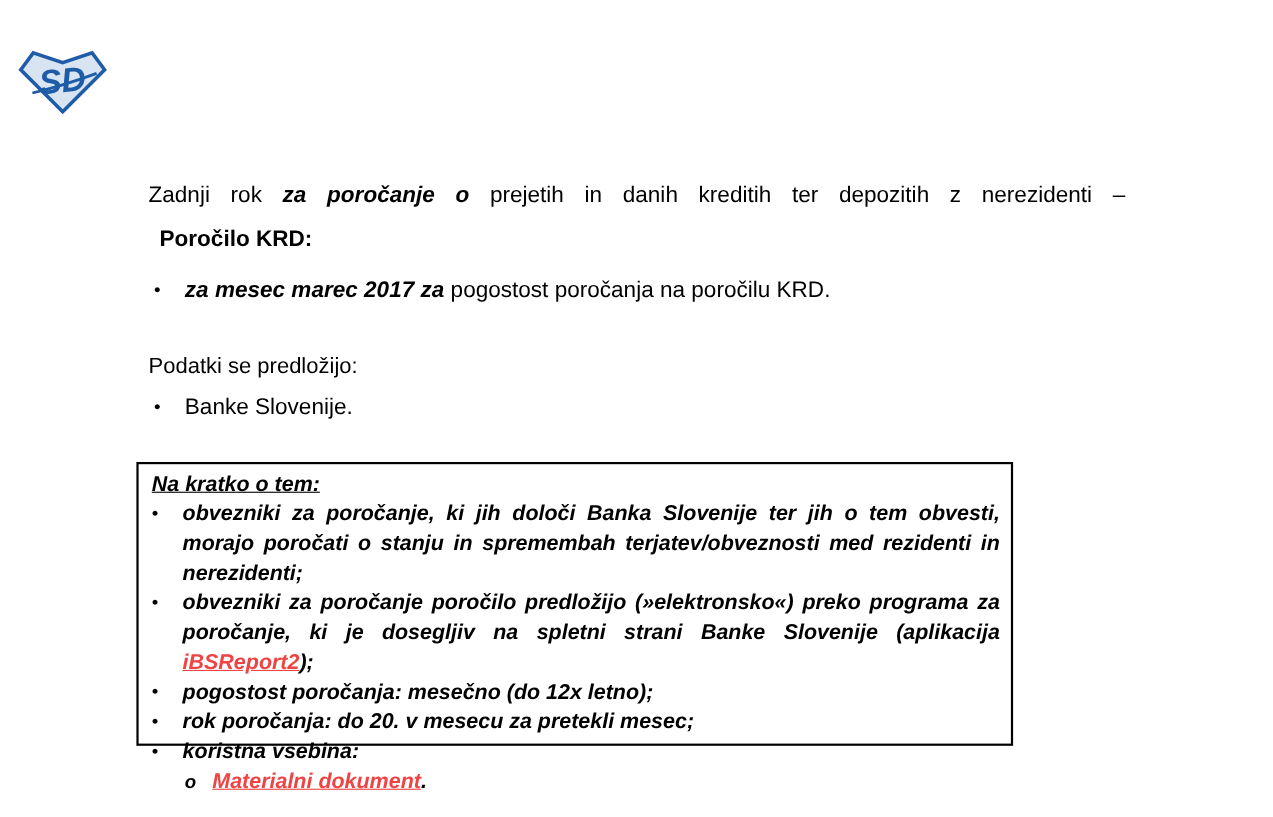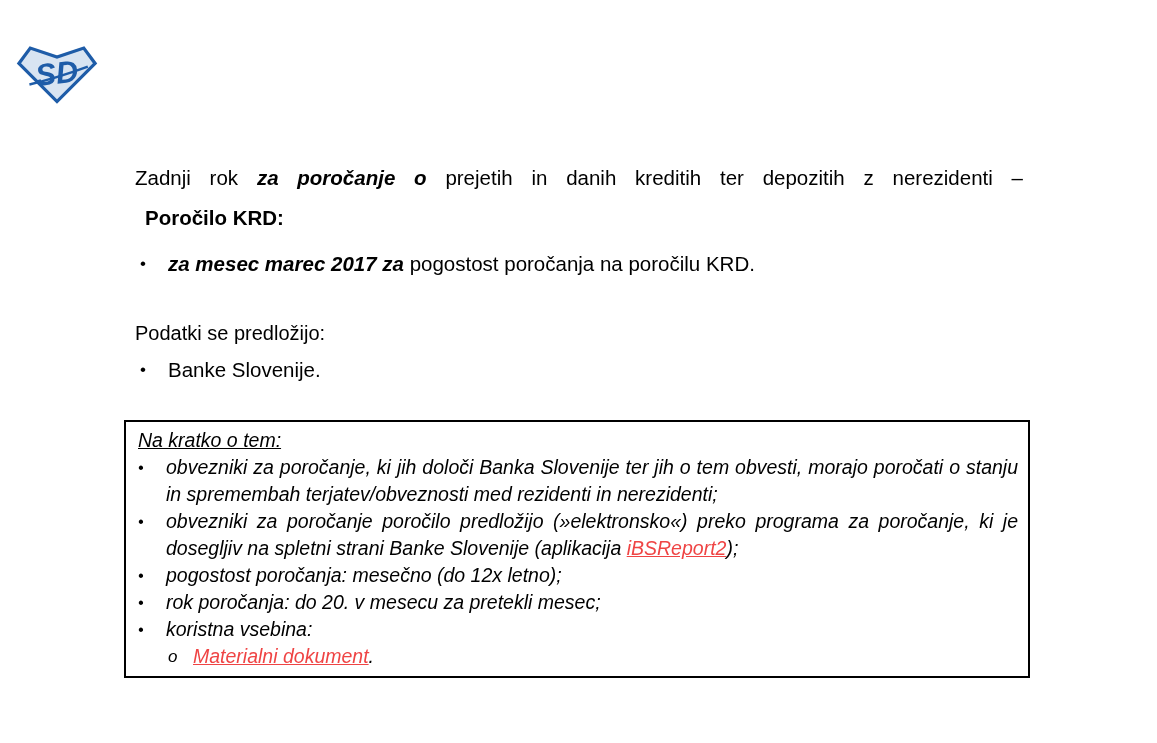--- a/index.html
+++ b/index.html
@@ -63,28 +63,28 @@
     top: 322px;
     font-size: 20px;
   }
   #submission-bullet { left: 140px; top: 357px; width: 890px; }
 
   
   .info-box {
     position: absolute;
     left: 124px;
     top: 420px;
-    width: 906px;
+    width: 797px;
     height: 258px;
     border: 2px solid #000000;
     padding: 5px 10px 5px 12px;
     font-size: 19.5px;
     line-height: 27px;
     font-style: italic;
-    font-weight: normal;
+    font-weight: bold;
   }
   .info-box-title {
     text-decoration: underline;
     line-height: 27px;
   }
   .box-bullet {
     display: flex;
   }
   .box-bullet .marker {
     width: 28px;

